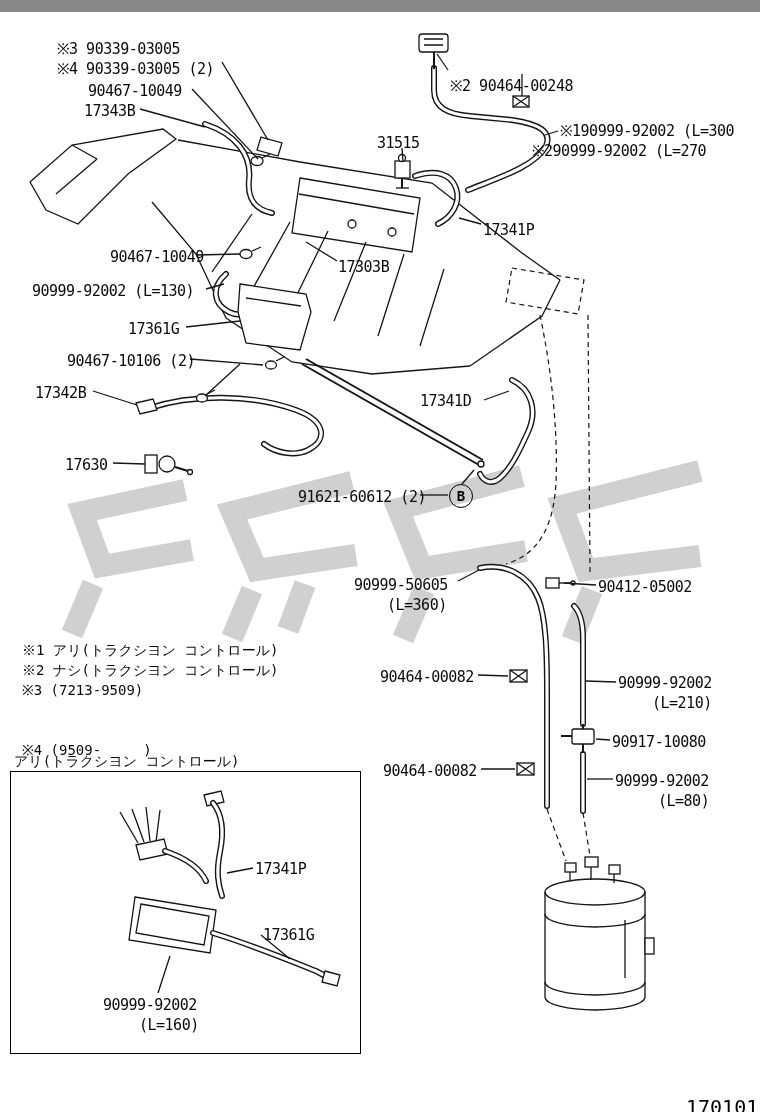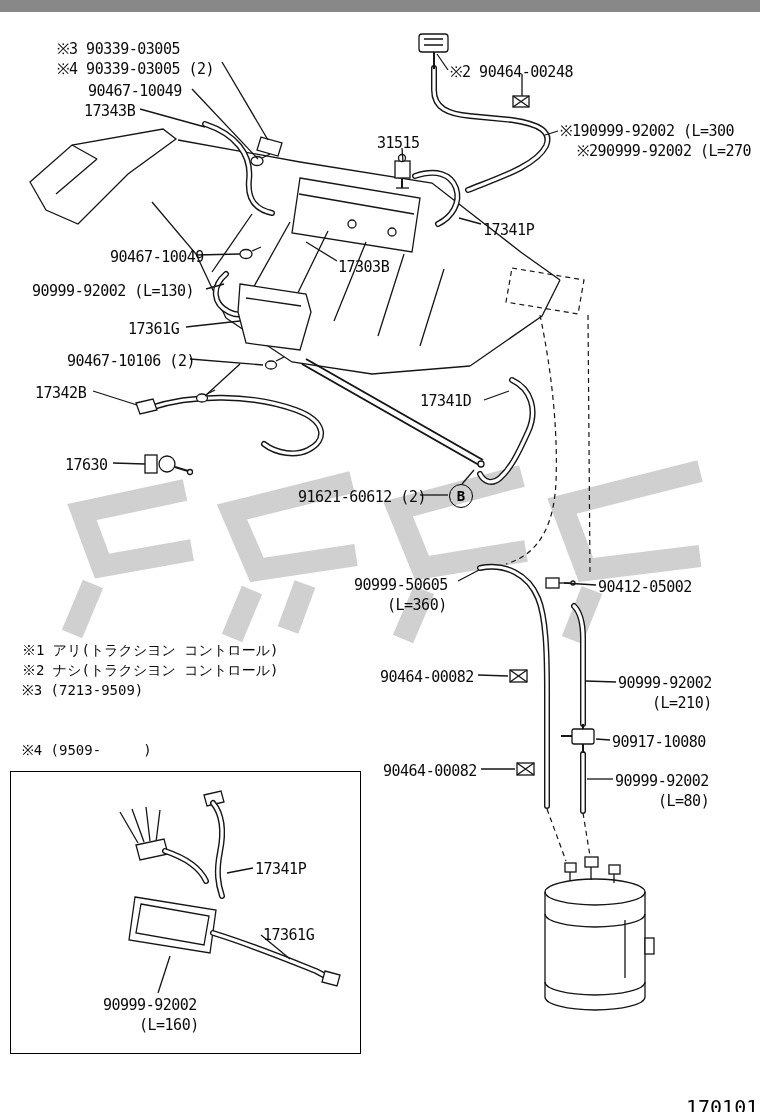--- a/index.html
+++ b/index.html
@@ -208,24 +208,24 @@
       <path class="ln" d="M253,856 L227,861"></path>
       <path class="ln" d="M261,923 L290,947"></path>
       <path class="ln" d="M158,981 L170,944"></path>
     </g>
   </svg>
 
   <div class="lbl" style="left:57px;top:28px">※3 90339-03005</div>
   <div class="lbl" style="left:57px;top:48px">※4 90339-03005 (2)</div>
   <div class="lbl" style="left:88px;top:70px">90467-10049</div>
   <div class="lbl" style="left:84px;top:90px">17343B</div>
-  <div class="lbl" style="left:450px;top:51px">※2 90464-00248</div>
+  <div class="lbl" style="left:450px;top:65px">※2 90464-00248</div>
   <div class="lbl" style="left:377px;top:122px">31515</div>
   <div class="lbl" style="left:560px;top:110px">※190999-92002 (L=300</div>
-  <div class="lbl" style="left:577px;top:130px">※290999-92002 (L=270</div>
+  <div class="lbl" style="left:532px;top:130px">※290999-92002 (L=270</div>
   <div class="lbl" style="left:483px;top:209px">17341P</div>
   <div class="lbl" style="left:110px;top:236px">90467-10049</div>
   <div class="lbl" style="left:338px;top:246px">17303B</div>
   <div class="lbl" style="left:32px;top:270px">90999-92002 (L=130)</div>
   <div class="lbl" style="left:128px;top:308px">17361G</div>
   <div class="lbl" style="left:67px;top:340px">90467-10106 (2)</div>
   <div class="lbl" style="left:35px;top:372px">17342B</div>
   <div class="lbl" style="left:420px;top:380px">17341D</div>
   <div class="lbl" style="left:65px;top:444px">17630</div>
   <div class="lbl" style="left:298px;top:476px">91621-60612 (2)</div>
@@ -242,20 +242,21 @@
 
   <div id="circle-b">B</div>
 
   <div>
     <div class="lbl jp" style="left:22px;top:629px">※1 アリ(トラクシヨン コントロール)</div>
     <div class="lbl jp" style="left:22px;top:649px">※2 ナシ(トラクシヨン コントロール)</div>
     <div class="lbl jp" style="left:22px;top:669px">※3 (7213-9509)</div>
     <div class="lbl jp" style="left:22px;top:729px">※4 (9509-     )</div>
   </div>
 
+  <div class="lbl jp" style="left:14px;top:740px">アリ(トラクシヨン コントロール)</div>
   <div id="inset-box"></div>
   <div class="lbl" style="left:255px;top:848px">17341P</div>
   <div class="lbl" style="left:263px;top:914px">17361G</div>
   <div class="lbl" style="left:103px;top:984px">90999-92002</div>
   <div class="lbl" style="left:139px;top:1004px">(L=160)</div>
 
   <div id="footer-num">170101</div>
 
 </div>
 

